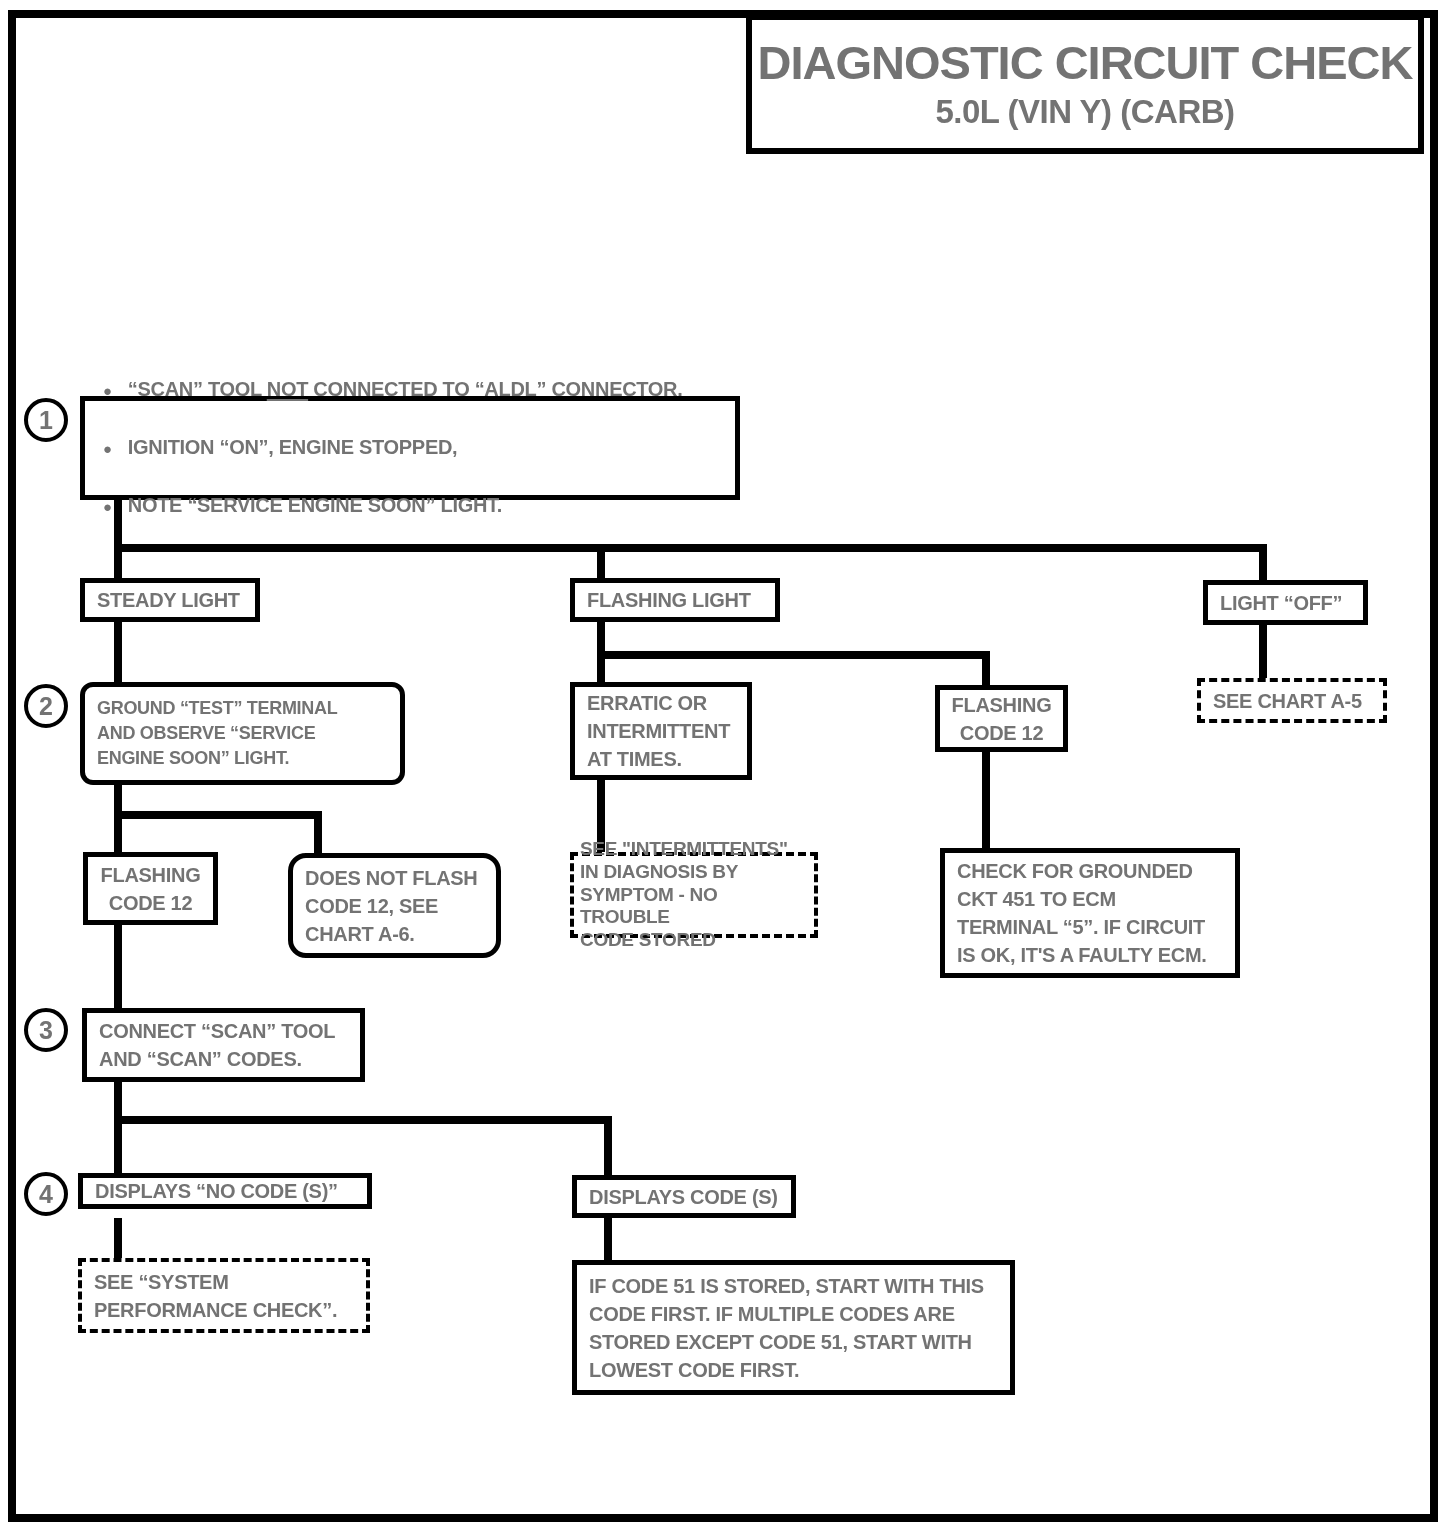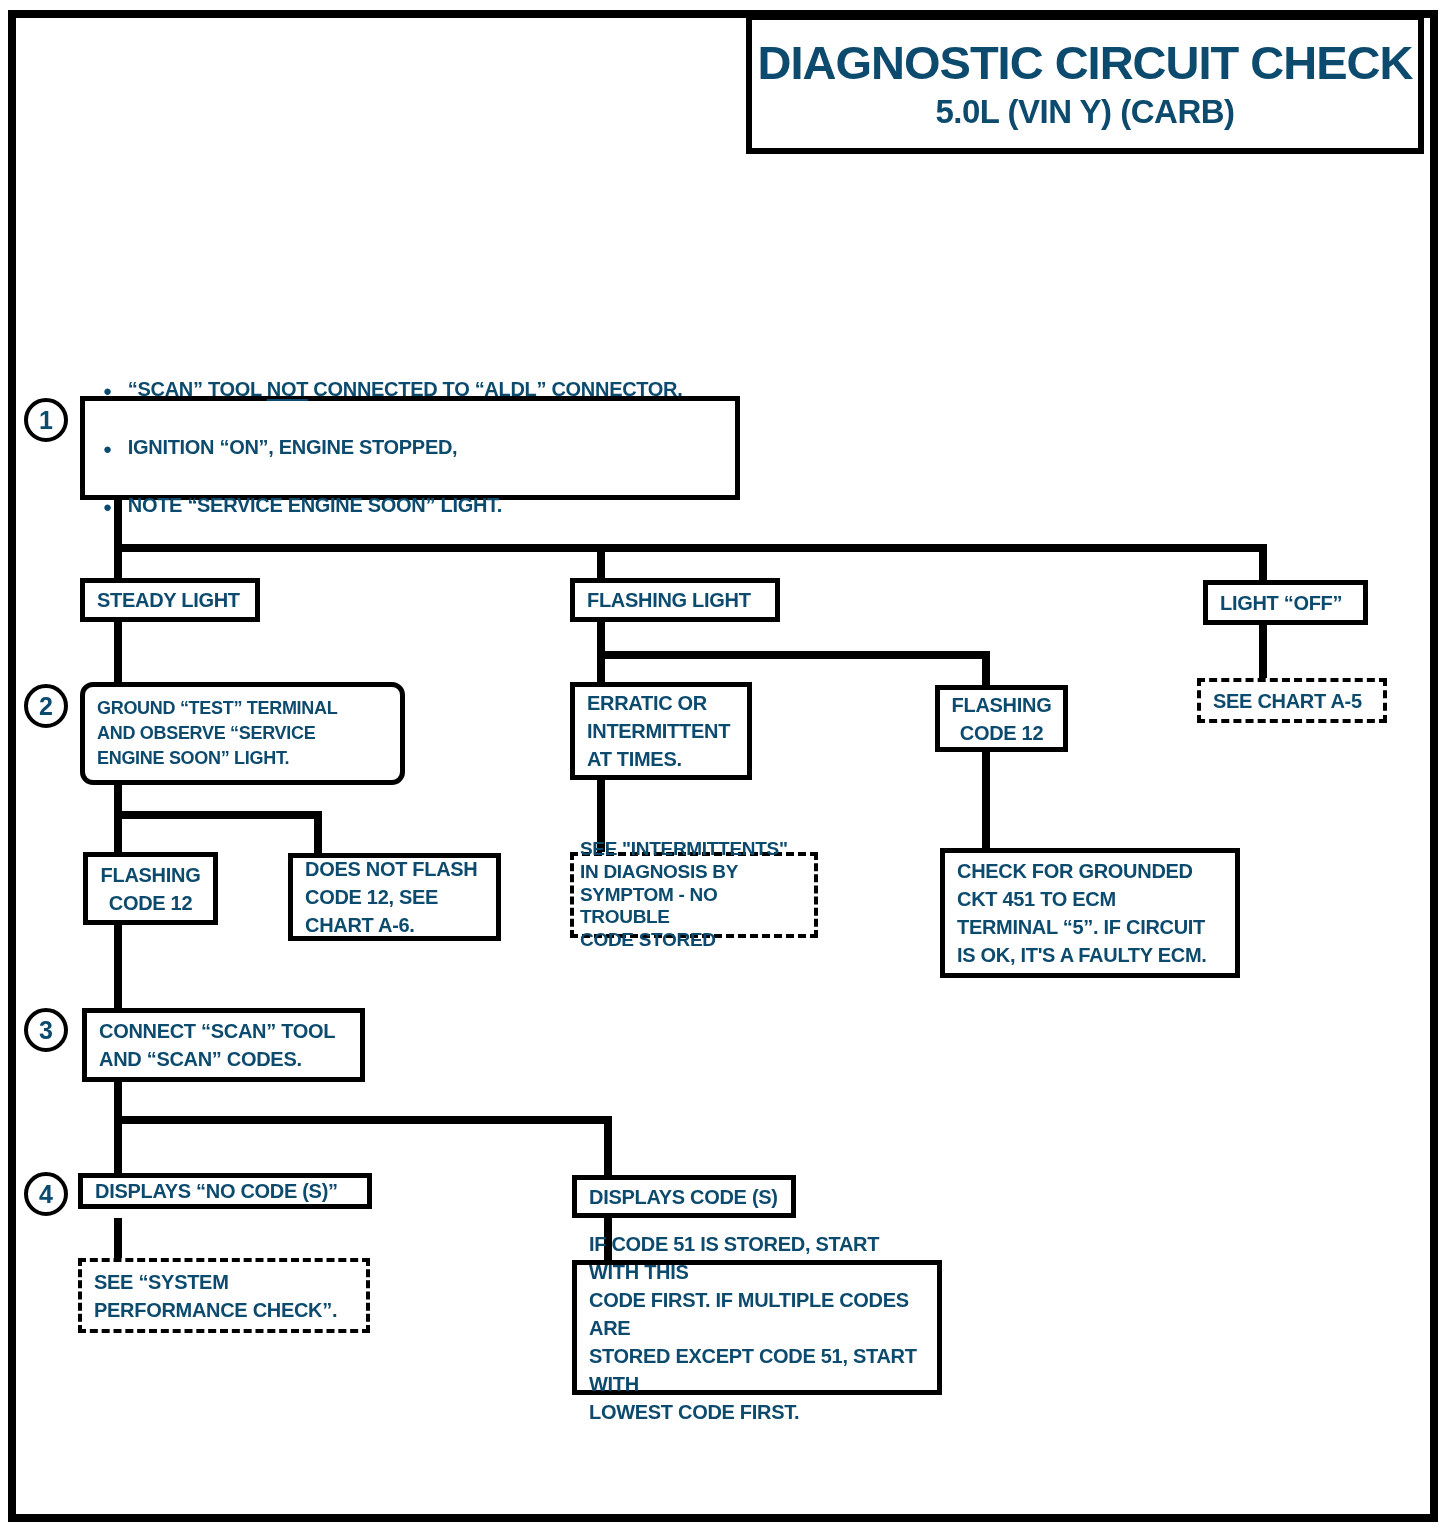--- a/index.html
+++ b/index.html
@@ -1,18 +1,18 @@
 <!DOCTYPE html>
 <html><head>
 <meta charset="utf-8">
 <style>
   html,body{margin:0;padding:0;background:#ffffff;}
   #stage{
     position:relative;width:1456px;height:1530px;background:#ffffff;
-    font-family:"Liberation Sans",sans-serif;font-weight:700;color:#0c4a6e;
+    font-family:"Liberation Sans",sans-serif;font-weight:700;color:#737373;
     overflow:hidden;
   }
   .page-border{
     position:absolute;left:8px;top:10px;width:1430px;height:1512px;
     border:8px solid #000;box-sizing:border-box;
   }
   .title-box{
     position:absolute;left:746px;top:14px;width:678px;height:140px;
     border:6px solid #000;box-sizing:border-box;background:#fff;
     display:flex;flex-direction:column;align-items:center;justify-content:center;
@@ -95,42 +95,42 @@
 AND OBSERVE “SERVICE
 ENGINE SOON” LIGHT.</div>
 
   <div class="line" style="left:114px;top:785px;width:8px;height:34px;"></div>
   <div class="line" style="left:114px;top:811px;width:208px;height:8px;"></div>
   <div class="line" style="left:114px;top:819px;width:8px;height:33px;"></div>
   <div class="line" style="left:314px;top:819px;width:8px;height:34px;"></div>
 
   <div class="node center" style="left:83px;top:852px;width:135px;height:73px;">FLASHING
 CODE 12</div>
-  <div class="node" style="left:288px;top:853px;width:213px;height:88px;">DOES NOT  FLASH
+  <div class="node" style="left:288px;top:853px;width:213px;height:105px;border-radius:18px;">DOES NOT  FLASH
 CODE 12,  SEE
 CHART A-6.</div>
 
   <div class="line" style="left:114px;top:925px;width:8px;height:83px;"></div>
   <div class="node" style="left:82px;top:1008px;width:283px;height:74px;">CONNECT “SCAN” TOOL
 AND “SCAN” CODES.</div>
 
   <div class="line" style="left:114px;top:1082px;width:8px;height:38px;"></div>
   <div class="line" style="left:114px;top:1116px;width:498px;height:8px;"></div>
   <div class="line" style="left:114px;top:1124px;width:8px;height:49px;"></div>
   <div class="line" style="left:604px;top:1124px;width:8px;height:51px;"></div>
 
   <div class="node" style="left:78px;top:1173px;width:294px;height:36px;">DISPLAYS  “NO CODE (S)”</div>
   <div class="node" style="left:572px;top:1175px;width:224px;height:43px;">DISPLAYS CODE (S)</div>
 
   <div class="line" style="left:114px;top:1218px;width:8px;height:40px;"></div>
   <div class="node dashed" style="left:78px;top:1258px;width:292px;height:75px;">SEE “SYSTEM
 PERFORMANCE CHECK”.</div>
 
   <div class="line" style="left:604px;top:1218px;width:8px;height:42px;"></div>
-  <div class="node" style="left:572px;top:1260px;width:370px;height:135px;">IF CODE 51 IS STORED, START WITH THIS
+  <div class="node" style="left:572px;top:1260px;width:443px;height:135px;">IF CODE 51 IS STORED, START WITH THIS
 CODE FIRST.  IF MULTIPLE CODES ARE
 STORED EXCEPT CODE 51, START WITH
 LOWEST CODE FIRST.</div>
 
   <div class="line" style="left:597px;top:622px;width:8px;height:33px;"></div>
   <div class="line" style="left:597px;top:651px;width:393px;height:8px;"></div>
   <div class="line" style="left:597px;top:659px;width:8px;height:23px;"></div>
   <div class="line" style="left:982px;top:659px;width:8px;height:26px;"></div>
 
   <div class="node" style="left:570px;top:682px;width:182px;height:98px;">ERRATIC OR

